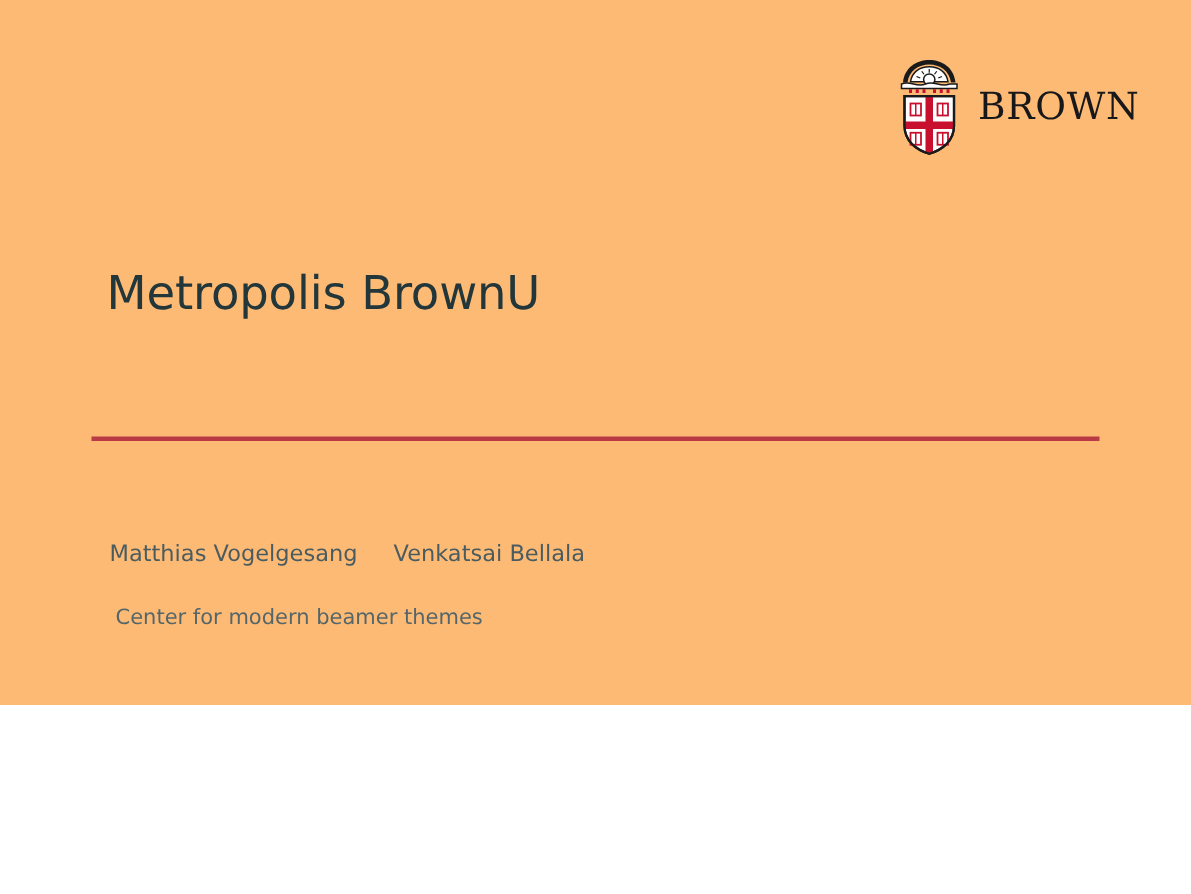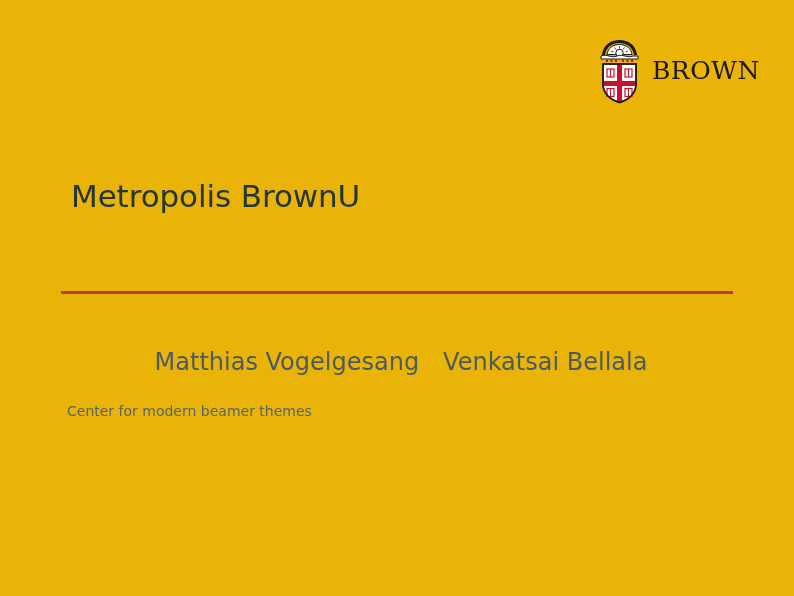--- a/index.html
+++ b/index.html
@@ -10,22 +10,22 @@
   body {
     width: 794px;
     height: 596px;
     overflow: hidden;
     font-family: "DejaVu Sans", "Liberation Sans", sans-serif;
   }
 
   #slide {
     position: relative;
     width: 794px;
-    height: 596px;
-    background: #eab308;
+    height: 470px;
+    background: #fdba74;
     box-sizing: border-box;
   }
 
   
   #logo-block {
     position: absolute;
     left: 598px;
     top: 38px;
     height: 66px;
     display: flex;
@@ -92,38 +92,37 @@
 
   
   #author-group {
     position: absolute;
     left: 61px;
     top: 348px;
     width: 680px;
   }
 
   #author-line {
-    font-size: 24px;
+    font-size: 15px;
     line-height: 1.2;
     color: #4A5C60;
-    margin: 0;
-    white-space: nowrap;
-    text-align: center;
+    margin: 12px;
+    white-space: nowrap;
   }
 
   #author-line .author-sep {
     display: inline-block;
     width: 24px;
   }
 
   #institute-line {
     font-size: 14px;
     line-height: 1.2;
     color: #55666A;
-    margin: 26px 0 0 6px;
+    margin: 26px 0 0 16px;
     white-space: nowrap;
   }
 </style>
 </head>
 <body>
 
 <div id="slide">
 
   <div id="logo-block">
 

